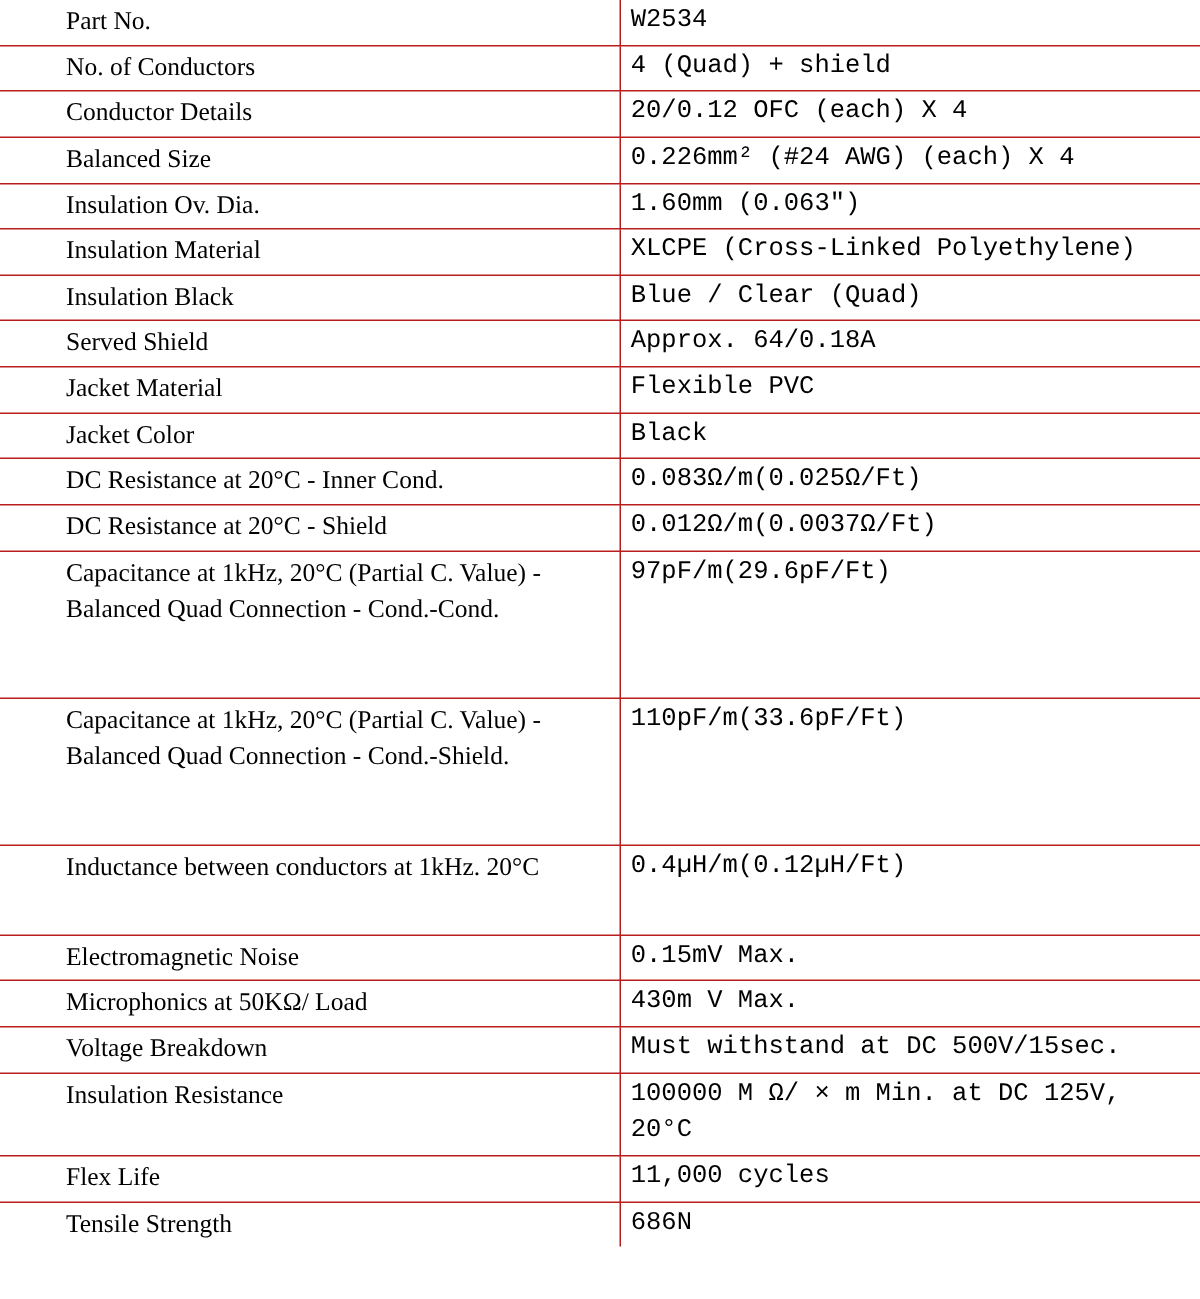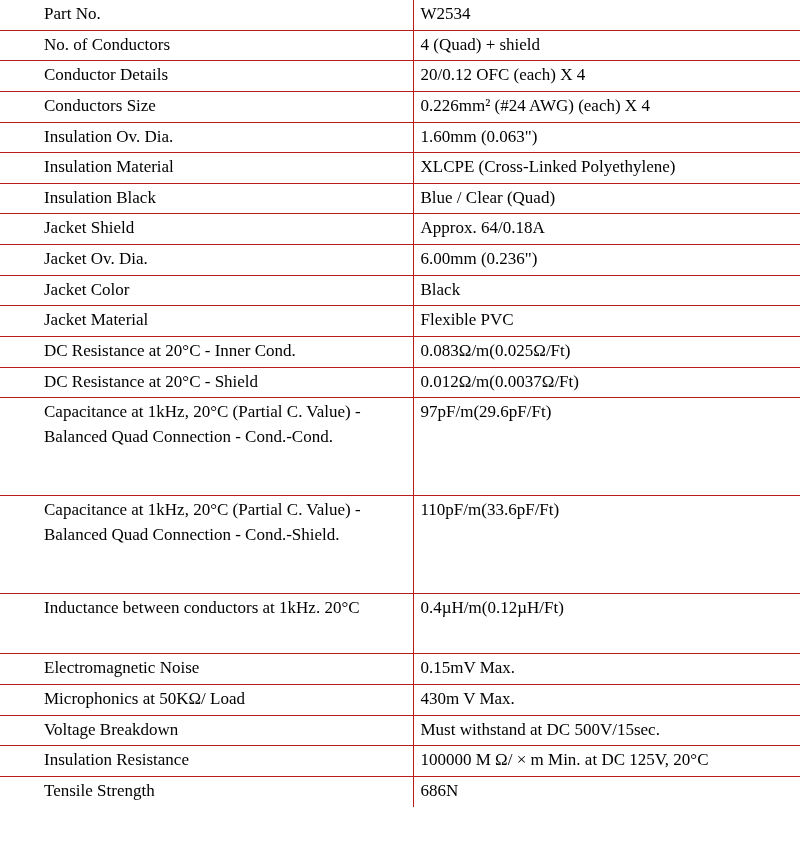--- a/index.html
+++ b/index.html
@@ -29,20 +29,21 @@
     line-height: 1.45;
     font-family: "Liberation Serif", serif;
     white-space: pre-line;
   }
   .spec-table td.label {
     border-left: none;
     padding-left: 44px;
   }
   .spec-table td.value {
     border-right: none;
+    font-family: Liberation Mono, monospace;
   }
   .spec-table tr:first-child td {
     border-top: none;
   }
   .spec-table tr:last-child td {
     border-bottom: none;
   }
   .tall td {
     height: 92px;
   }
@@ -65,50 +66,46 @@
       </tr>
       <tr>
         <td class="label">No. of Conductors</td>
         <td class="value">4 (Quad) + shield</td>
       </tr>
       <tr>
         <td class="label">Conductor Details</td>
         <td class="value">20/0.12 OFC (each) X 4</td>
       </tr>
       <tr>
-        <td class="label">Conductors Size</td>
+        <td class="label">Balanced Size</td>
         <td class="value">0.226mm² (#24 AWG) (each)  X 4</td>
       </tr>
       <tr>
         <td class="label">Insulation Ov. Dia.</td>
         <td class="value">1.60mm (0.063")</td>
       </tr>
       <tr>
         <td class="label">Insulation Material</td>
         <td class="value">XLCPE (Cross-Linked Polyethylene)</td>
       </tr>
       <tr>
         <td class="label">Insulation Black</td>
         <td class="value">Blue / Clear (Quad)</td>
       </tr>
       <tr>
-        <td class="label">Jacket Shield</td>
+        <td class="label">Served Shield</td>
         <td class="value">Approx. 64/0.18A</td>
       </tr>
       <tr>
-        <td class="label">Jacket Ov. Dia.</td>
-        <td class="value">6.00mm (0.236")</td>
+        <td class="label">Jacket Material</td>
+        <td class="value">Flexible PVC</td>
       </tr>
       <tr>
         <td class="label">Jacket Color</td>
         <td class="value">Black</td>
-      </tr>
-      <tr>
-        <td class="label">Jacket Material</td>
-        <td class="value">Flexible PVC</td>
       </tr>
       <tr>
         <td class="label">DC Resistance at 20°C - Inner Cond.</td>
         <td class="value">0.083Ω/m(0.025Ω/Ft)</td>
       </tr>
       <tr>
         <td class="label">DC Resistance at 20°C - Shield</td>
         <td class="value">0.012Ω/m(0.0037Ω/Ft)</td>
       </tr>
       <tr class="tall">
@@ -133,17 +130,21 @@
       </tr>
       <tr>
         <td class="label">Voltage Breakdown</td>
         <td class="value">Must withstand at DC 500V/15sec.</td>
       </tr>
       <tr>
         <td class="label">Insulation Resistance</td>
         <td class="value">100000 M Ω/ × m Min. at DC 125V, 20°C</td>
       </tr>
       <tr>
+        <td class="label">Flex Life</td>
+        <td class="value">11,000 cycles</td>
+      </tr>
+      <tr>
         <td class="label">Tensile Strength</td>
         <td class="value">686N</td>
       </tr>
     </tbody>
 </table>
 
 </body></html>

